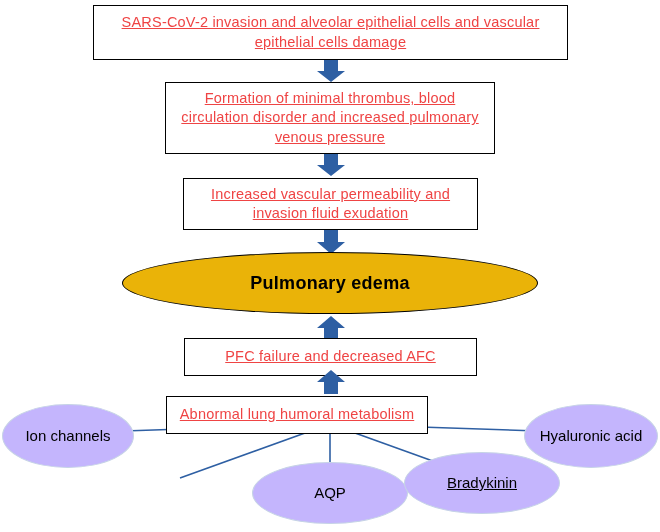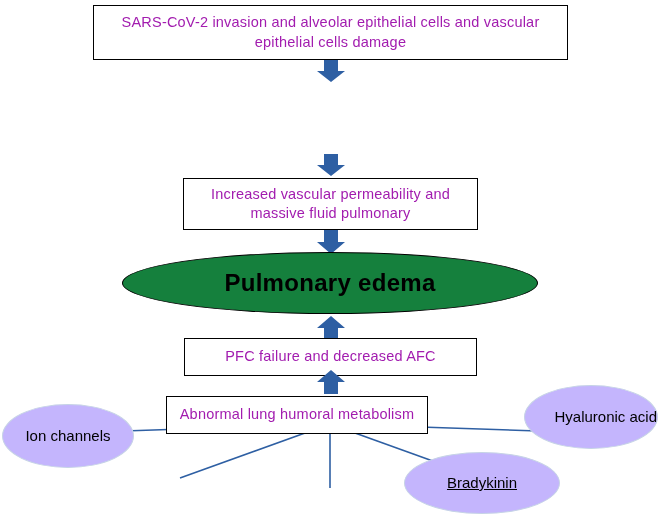--- a/index.html
+++ b/index.html
@@ -19,39 +19,40 @@
   }
   .box {
     position: absolute;
     box-sizing: border-box;
     border: 1px solid #000000;
     background: #ffffff;
     display: flex;
     align-items: center;
     justify-content: center;
     text-align: center;
-    color: #a21caf;
+    color: #ef4444;
     font-size: 14.5px;
     line-height: 1.32;
     letter-spacing: 0.2px;
     padding: 18px 6px;
+    text-decoration: underline;
   }
   .ellipse {
     position: absolute;
     box-sizing: border-box;
     border-radius: 50%;
     display: flex;
     align-items: center;
     justify-content: center;
     text-align: center;
   }
   #edema-ellipse {
     border: 1px solid #000000;
-    background: #15803d;
-    font-size: 24px;
+    background: #eab308;
+    font-size: 18px;
     font-weight: bold;
     color: #000000;
     letter-spacing: 0.3px;
   }
   .blue-ellipse {
     background: #c4b5fd;
     border: 1px solid #c6d3e6;
     font-size: 15px;
     color: #000000;
     line-height: 1.2;
@@ -84,27 +85,30 @@
   </svg>
 
   <div class="box" id="box-invasion" style="left:93px; top:5px; width:475px; height:55px;">
     <span>SARS-CoV-2 invasion and alveolar epithelial cells and vascular epithelial cells damage</span>
   </div>
 
   <svg class="arrow" style="left:311px; top:60px;" width="40" height="22" viewBox="0 0 40 22">
     <polygon points="13,0 27,0 27,11 34,11 20,22 6,11 13,11" fill="#2e5fa3"></polygon>
   </svg>
 
+  <div class="box" id="box-thrombus" style="left:165px; top:82px; width:330px; height:72px;">
+    <span>Formation of minimal thrombus, blood circulation disorder and increased pulmonary venous pressure</span>
+  </div>
 
   <svg class="arrow" style="left:311px; top:154px;" width="40" height="22" viewBox="0 0 40 22">
     <polygon points="13,0 27,0 27,11 34,11 20,22 6,11 13,11" fill="#2e5fa3"></polygon>
   </svg>
 
   <div class="box" id="box-permeability" style="left:183px; top:178px; width:295px; height:52px;">
-    <span>Increased vascular permeability and massive fluid pulmonary</span>
+    <span>Increased vascular permeability and invasion fluid exudation</span>
   </div>
 
   <svg class="arrow" style="left:311px; top:230px;" width="40" height="24" viewBox="0 0 40 24">
     <polygon points="13,0 27,0 27,12 34,12 20,24 6,12 13,12" fill="#2e5fa3"></polygon>
   </svg>
 
   <div class="ellipse" id="edema-ellipse" style="left:122px; top:252px; width:416px; height:62px;">
     <span>Pulmonary edema</span>
   </div>
 
@@ -122,22 +126,25 @@
 
   <div class="box" id="box-humoral" style="left:166px; top:396px; width:262px; height:28px;">
     <span>Abnormal  lung  humoral  metabolism</span>
   </div>
 
   <div class="ellipse blue-ellipse" style="left:2px; top:404px; width:132px; height:64px;">
     <span>Ion channels</span>
   </div>
 
 
+  <div class="ellipse blue-ellipse" style="left:252px; top:462px; width:156px; height:62px;">
+    <span>AQP</span>
+  </div>
 
   <div class="ellipse blue-ellipse" style="left:404px; top:452px; width:156px; height:62px;text-decoration:underline;">
     <span>Bradykinin</span>
   </div>
 
-  <div class="ellipse blue-ellipse" style="left:524px; top:385px; width:134px; height:64px;justify-content:flex-end;">
+  <div class="ellipse blue-ellipse" style="left:524px; top:404px; width:134px; height:64px;">
     <span>Hyaluronic acid</span>
   </div>
 
 </div>
 
 </body></html>

